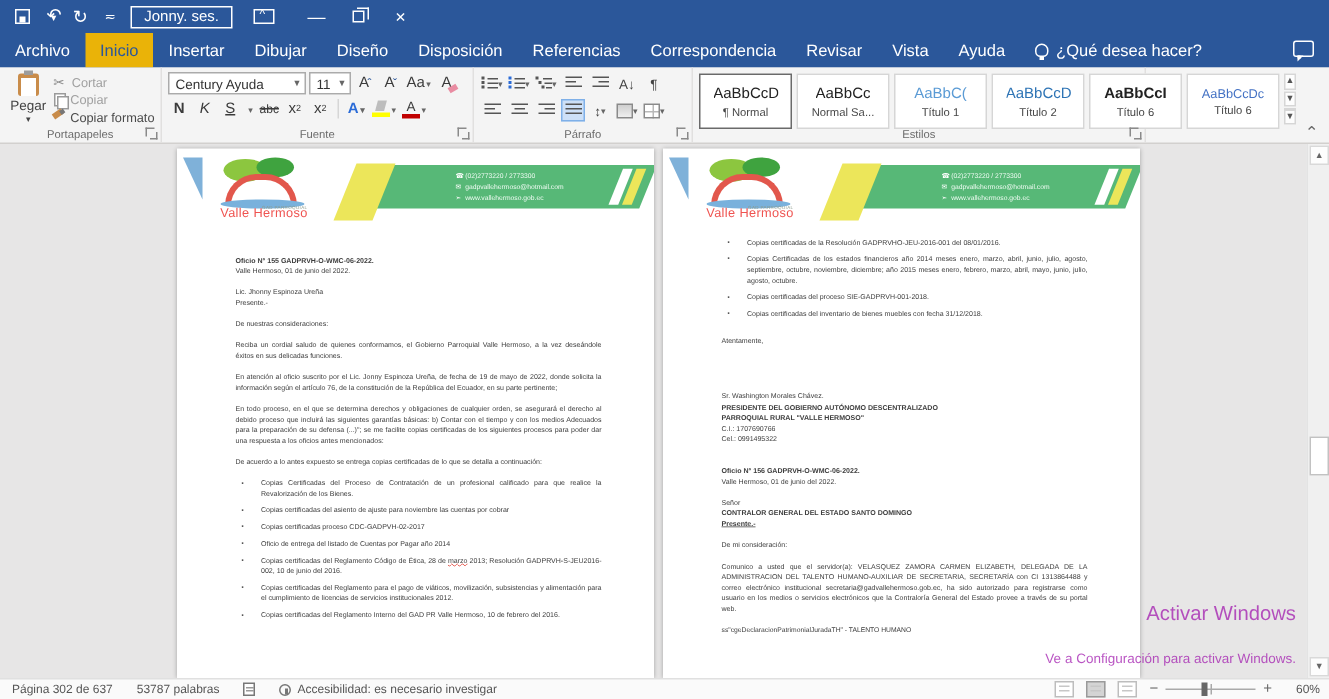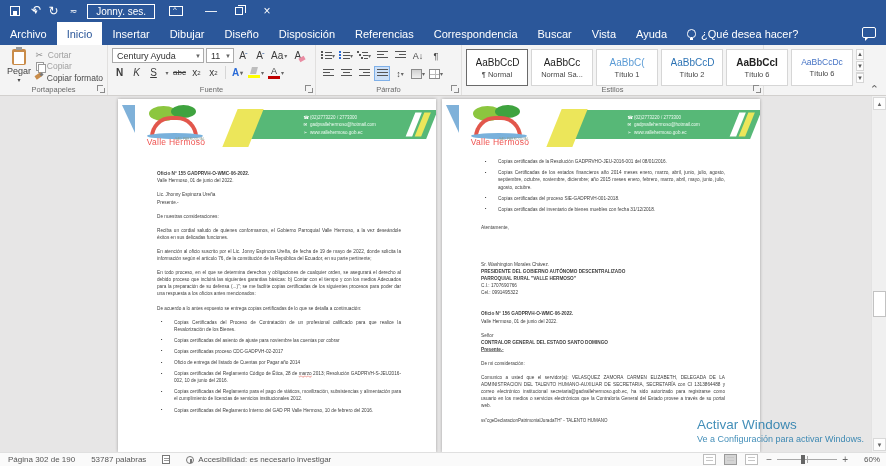--- a/index.html
+++ b/index.html
@@ -19,21 +19,21 @@
   .signin-btn { border:1px solid #fff; padding:1px 8px; font-size:10px; margin-right:14px; cursor:pointer; }
   .ribbon-opts { width:14px; height:10px; border:1px solid #fff; position:relative; margin-right:14px; }
   .ribbon-opts::after { content:"^"; position:absolute; left:3px; top:-2px; font-size:8px; color:#fff; }
   .win-btn { width:28px; height:22px; display:flex; align-items:center; justify-content:center; font-size:12px; cursor:pointer; }
   .win-restore { width:8px; height:8px; border:1px solid #fff; position:relative; }
   .win-restore::before { content:""; position:absolute; top:-3px; left:2px; width:7px; height:7px; border-top:1px solid #fff; border-right:1px solid #fff; }
 
   
   .tabrow { height:23px; background:#2b579a; display:flex; align-items:stretch; color:#fff; font-size:11px; position:relative; }
   .tab { padding:0 10px; display:flex; align-items:center; cursor:pointer; white-space:nowrap; }
-  .tab.active { background:#ffffff; color:#2b579a; }
+  .tab.active { background:#eab308; color:#2b579a; }
   .tellme { display:flex; align-items:center; gap:5px; padding:0 10px; cursor:pointer; }
   .bulb { width:9px; height:9px; border:1px solid #fff; border-radius:50% 50% 40% 40%; position:relative; }
   .bulb::after { content:""; position:absolute; left:2px; bottom:-3px; width:3px; height:2px; background:#fff; }
   .comments { position:absolute; right:10px; top:5px; width:14px; height:11px; border:1px solid #fff; border-radius:2px; cursor:pointer; }
   .comments::after { content:""; position:absolute; left:2px; bottom:-4px; border:2px solid transparent; border-top-color:#fff; border-left-color:#fff; }
 
   
   .ribbon { height:51px; background:#f4f4f4; border-bottom:1px solid #d2d0ce; display:flex; position:relative; }
   .rgroup { position:relative; height:100%; padding:3px 4px 12px 4px; border-right:1px solid #e1e0df; }
   .rgroup-label { position:absolute; bottom:0; left:0; right:0; text-align:center; font-size:7.5px; color:#6b6b6b; height:11px; line-height:11px; }
@@ -152,22 +152,22 @@
   .gap { height:14px; }
   .para { margin-bottom:14px; }
   .bullet { position:relative; padding-left:34px; margin-bottom:8px; }
   .bullet::before { content:"▪"; position:absolute; left:8px; top:0; font-size:8px; }
   .sp-red { text-decoration:underline; text-decoration-color:#e03c31; text-decoration-style:wavy; }
   .ulink { font-weight:bold; text-decoration:underline; }
   .sig-gap { height:60px; }
   .footer-line { font-size:9px; }
 
   
-  .watermark { position:absolute; right:22px; bottom:8px; color:#0369a1; opacity:.75; z-index:5; pointer-events:none; }
-  .wm1 { font-size:13.5px; } .wm2 { font-size:9px; margin-top:2px; }
+  .watermark { position:absolute; right:22px; bottom:8px; color:#a21caf; opacity:.75; z-index:5; pointer-events:none;text-align:right; }
+  .wm1 { font-size:13.5px; } .wm2 { font-size:9px; margin-top:18px; }
 
   
   .vscroll { position:absolute; right:0; top:0; bottom:0; width:15px; background:#f0f0f0; border-left:1px solid #e3e3e3; }
   .vs-btn { position:absolute; left:1px; width:13px; height:13px; background:#fdfdfd; border:1px solid #d9d9d9; font-size:6px; color:#666; display:flex; align-items:center; justify-content:center; cursor:pointer; }
   .vs-up { top:1px; } .vs-dn { bottom:1px; }
   .vs-thumb { position:absolute; left:1px; top:195px; width:13px; height:26px; background:#fff; border:1px solid #c2c2c2; cursor:grab; }
 
   
   .statusbar { height:14px; background:#fafafa; border-top:1px solid #e0e0e0; display:flex; align-items:center; font-size:8px; color:#555; padding:0 6px 0 8px; }
   .sb-item { margin-right:16px; cursor:pointer; white-space:nowrap; display:flex; align-items:center; gap:4px; }
@@ -210,21 +210,21 @@
 
   <div class="tabrow">
     <span class="tab">Archivo</span>
     <span class="tab active">Inicio</span>
     <span class="tab">Insertar</span>
     <span class="tab">Dibujar</span>
     <span class="tab">Diseño</span>
     <span class="tab">Disposición</span>
     <span class="tab">Referencias</span>
     <span class="tab">Correspondencia</span>
-    <span class="tab">Buscar</span>
+    <span class="tab">Revisar</span>
     <span class="tab">Vista</span>
     <span class="tab">Ayuda</span>
     <span class="tellme">
       <span class="bulb"></span>
       <span>¿Qué desea hacer?</span>
     </span>
     <span class="comments"></span>
   </div>
 
   <div class="ribbon">
@@ -500,21 +500,21 @@
     </div>
 
     <div class="vscroll">
       <span class="vs-btn vs-up">▲</span>
       <span class="vs-thumb"></span>
       <span class="vs-btn vs-dn">▼</span>
     </div>
   </div>
 
   <div class="statusbar">
-    <span class="sb-item">Página 302 de 190</span>
+    <span class="sb-item">Página 302 de 637</span>
     <span class="sb-item">53787 palabras</span>
     <span class="sb-item">
         <span class="proof-ic"></span>
       </span>
     <span class="sb-item">
         <span class="acc-ic"></span>
         <span>Accesibilidad: es necesario investigar</span>
       </span>
     <span class="sb-right">
       <span class="view-ic"></span>

